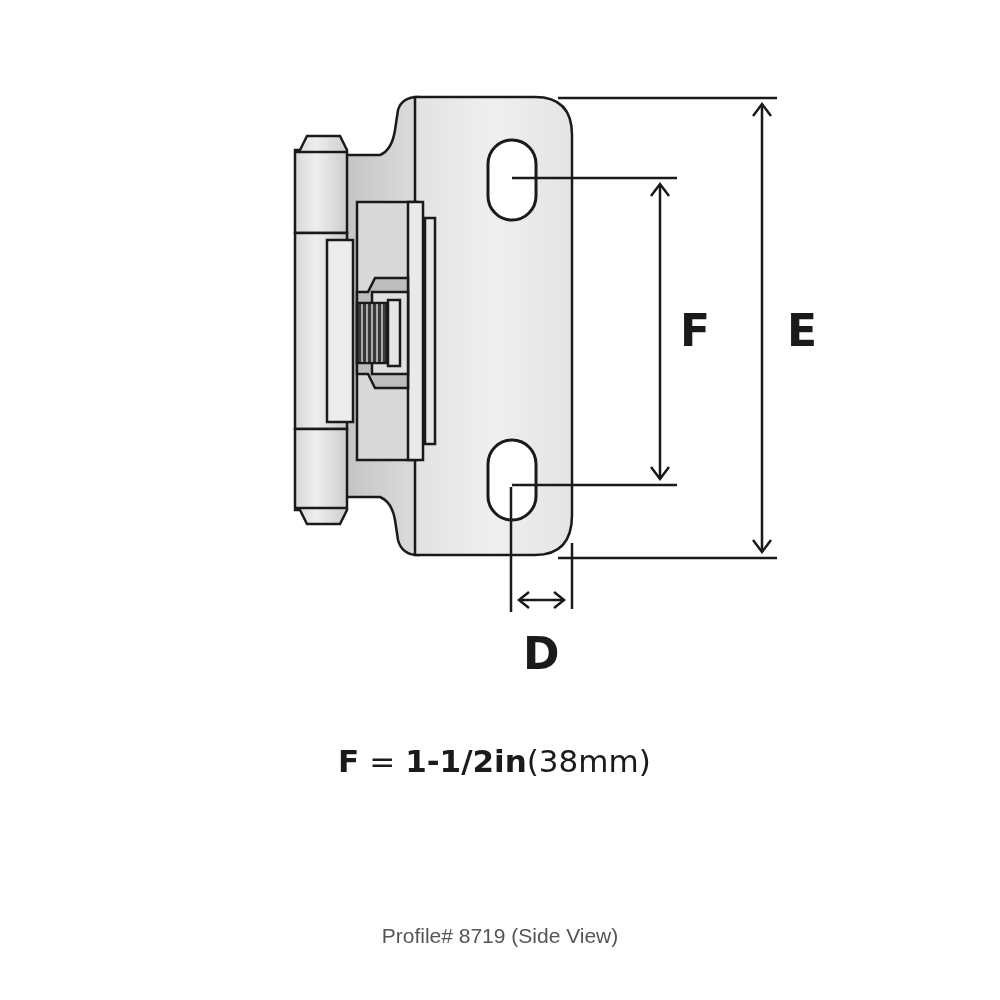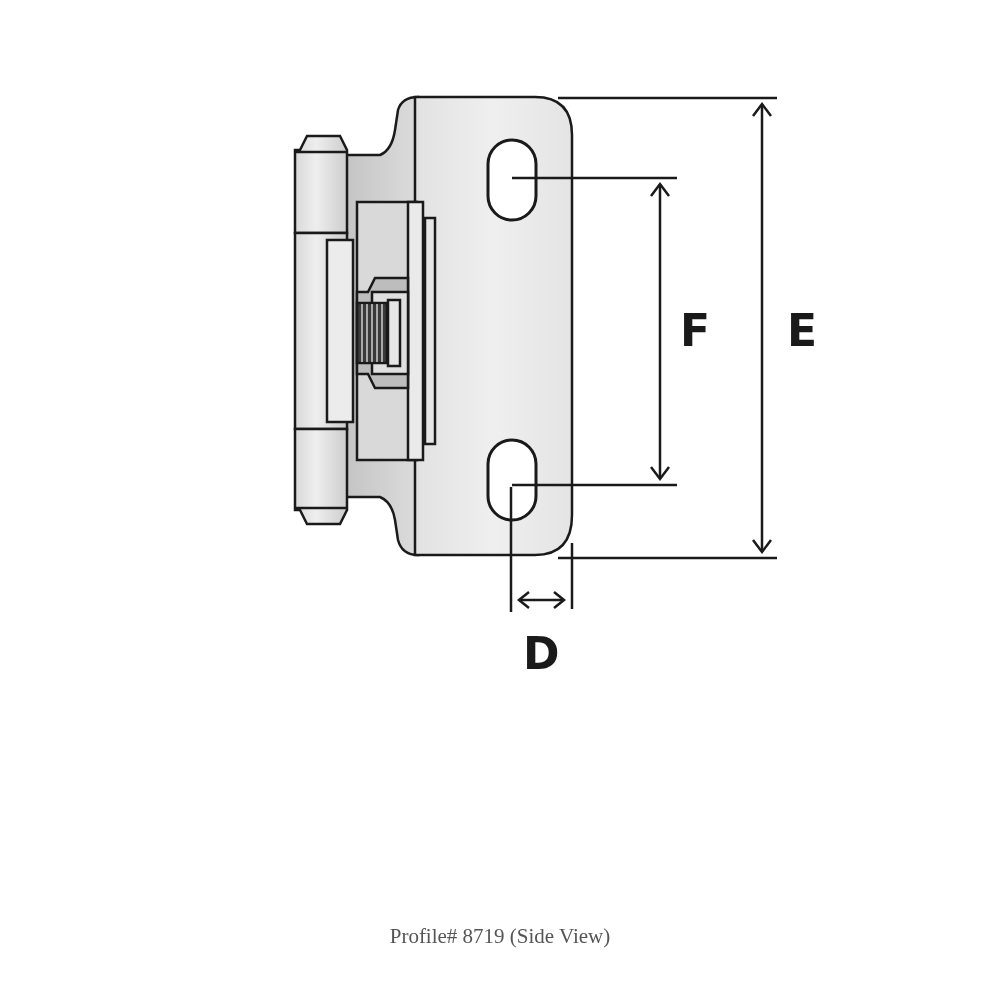--- a/index.html
+++ b/index.html
@@ -8,21 +8,21 @@
   #diagram { position: absolute; left: 0; top: 0; width: 1000px; height: 700px; }
   .dim-label { position: absolute; font-family: "DejaVu Sans", sans-serif; font-weight: bold;
                font-size: 44px; color: #1a1a1a; line-height: 1; }
   #specs { position: absolute; left: 338px; top: 735px; width: 400px; }
   .spec-row { font-family: "DejaVu Sans", sans-serif; font-size: 31px; line-height: 53px;
               white-space: nowrap; color: #1a1a1a; }
   .spec-row .letter, .spec-row .imperial { font-weight: bold; }
   .spec-row .eq { font-weight: normal; margin: 0 10px; }
   .spec-row .metric { font-weight: normal; }
   #caption { position: absolute; left: 0; width: 1000px; top: 924px; text-align: center;
-             font-family: Liberation Serif, serif; font-size: 21px; color: #555555; }
+             font-family: Liberation Sans, sans-serif; font-size: 21px; color: #555555; }
 </style>
 </head>
 <body>
 
 <svg id="diagram" viewBox="0 0 1000 700" xmlns="http://www.w3.org/2000/svg">
   <defs>
     <linearGradient id="plateGrad" x1="0" y1="0" x2="1" y2="0">
       <stop offset="0" stop-color="#e2e2e2"></stop>
       <stop offset="0.5" stop-color="#efefef"></stop>
       <stop offset="1" stop-color="#e4e4e4"></stop>
@@ -98,15 +98,18 @@
     <polyline points="529,592 519,600 529,608"></polyline>
     <polyline points="554,592 564,600 554,608"></polyline>
   </g>
 </svg>
 
 <div class="dim-label" style="left:680px; top:309px;">F</div>
 <div class="dim-label" style="left:787px; top:309px;">E</div>
 <div class="dim-label" style="left:523px; top:632px;">D</div>
 
 <div id="specs">
+  <div class="spec-row">
+    <span class="letter">F</span><span class="eq">=</span><span class="imperial">1-1/2in</span><span class="metric">(38mm)</span>
+  </div>
 </div>
 
 <div id="caption">Profile# 8719 (Side View)</div>
 
 </body></html>

